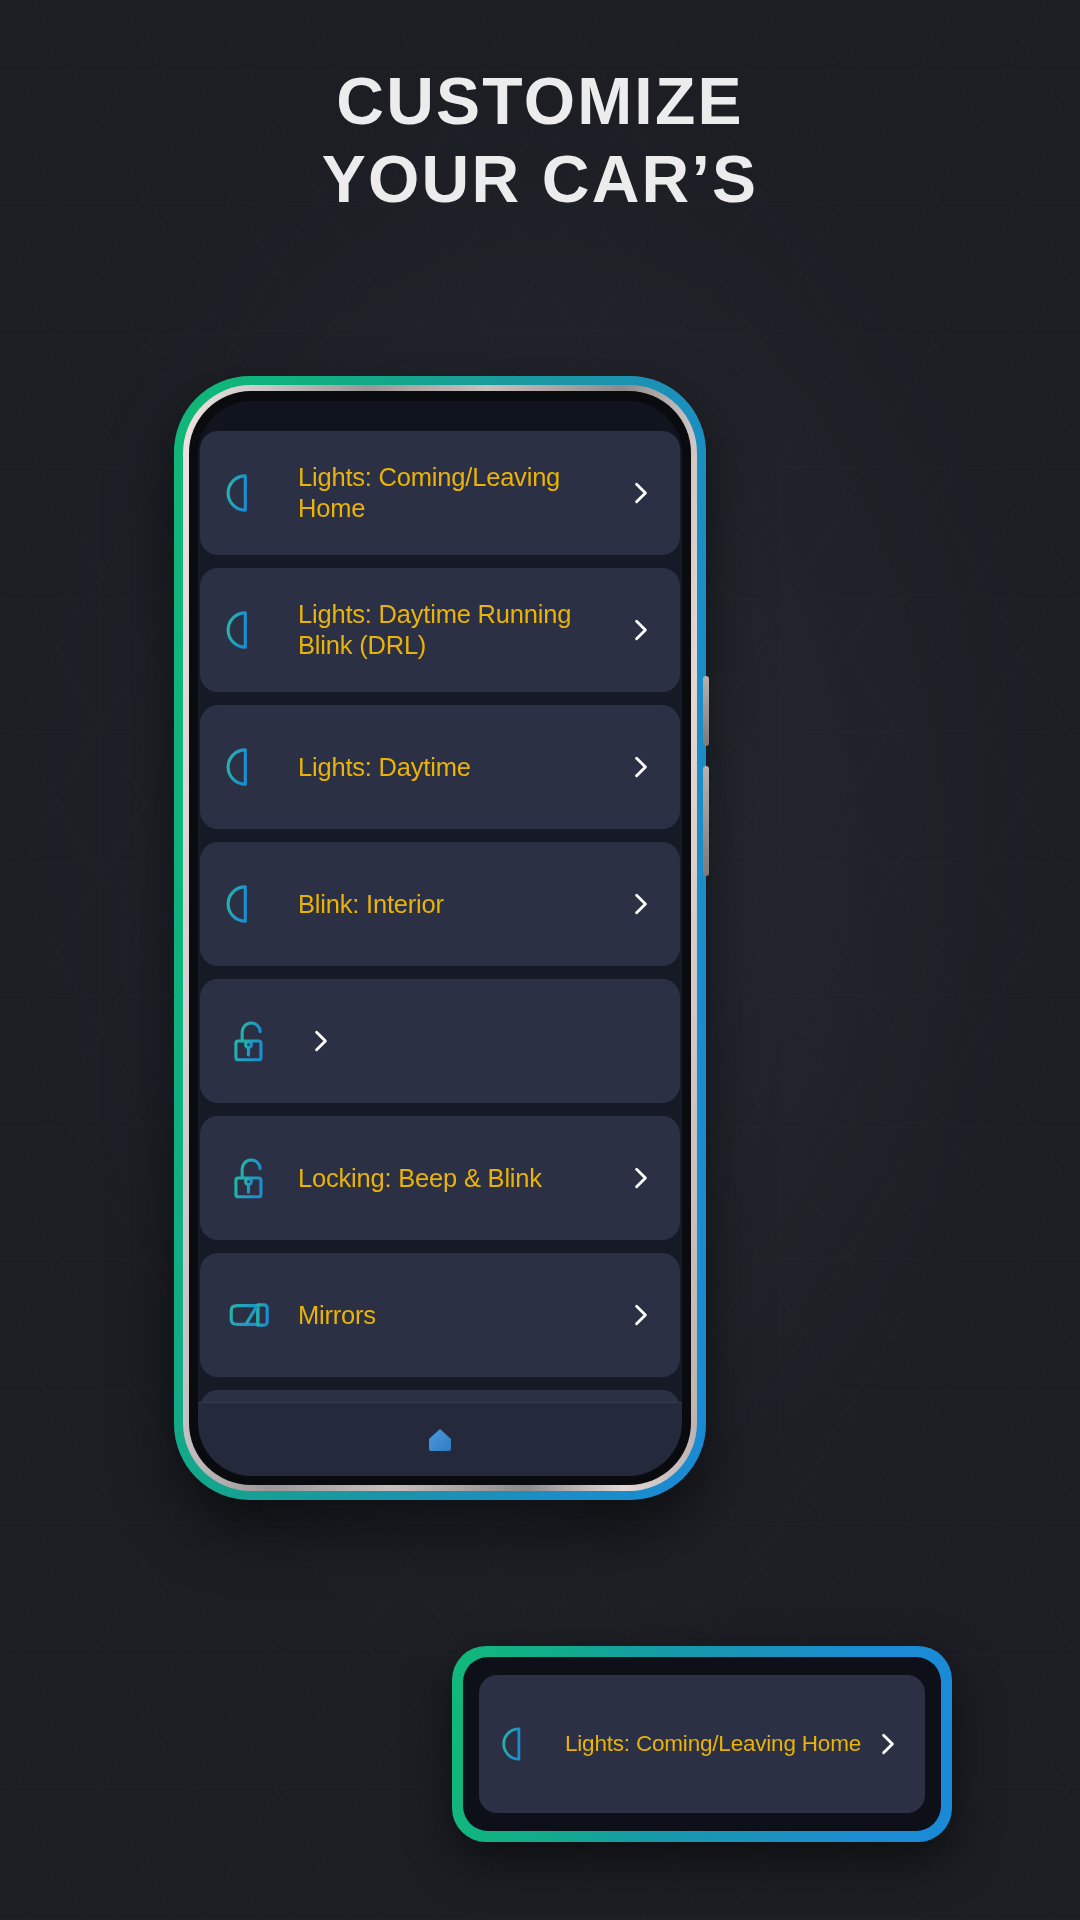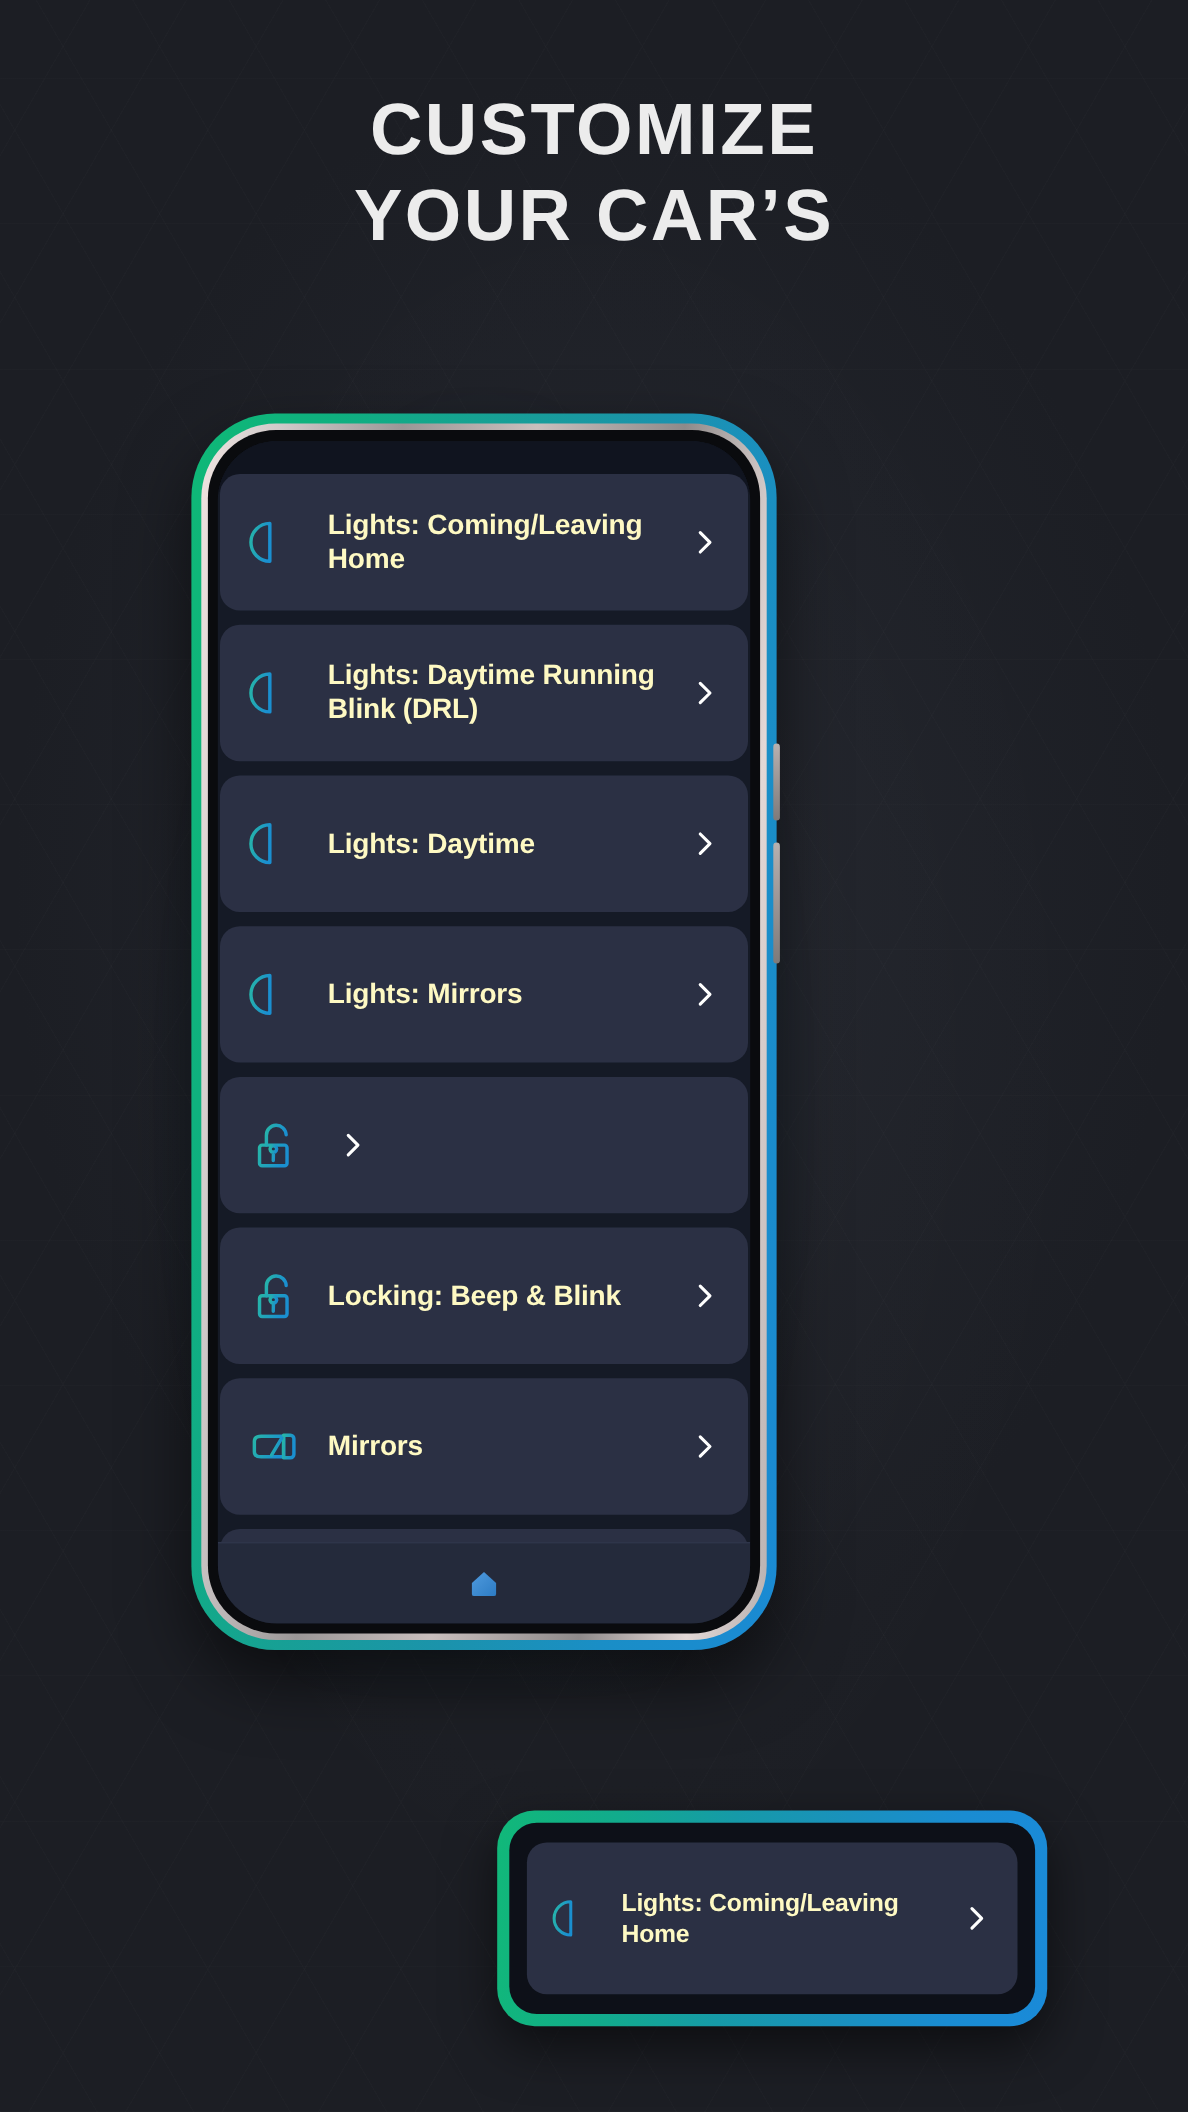--- a/index.html
+++ b/index.html
@@ -32,21 +32,20 @@
     position:absolute;
     top:62px; left:0; right:0;
     text-align:center;
     color:#ececec;
     font-size:66px;
     font-weight:700;
     letter-spacing:2.2px;
     line-height:78px;
     text-transform:uppercase;
     z-index:5;
-    margin-top:16px;
   }
   .headline .hl-line{ display:block; white-space:nowrap; }
 
   
   .phone-wrap{
     position:absolute;
     left:174px; top:376px;
     width:532px; height:1124px;
     z-index:3;
   }
@@ -109,23 +108,23 @@
     padding:0 26px 0 24px;
   }
   .row .icon{
     flex:0 0 auto;
     width:52px; height:52px;
     margin-right:22px;
     display:flex; align-items:center; justify-content:center;
   }
   .row .label{
     flex:1 1 auto;
-    color:#fef9c3;
+    color:#eab308;
     font-size:25.5px;
-    font-weight:700;
+    font-weight:400;
     line-height:31px;
     letter-spacing:-0.2px;
   }
   .row .chev{
     flex:0 0 auto;
     width:26px; height:34px;
     display:flex; align-items:center; justify-content:center;
     margin-left:10px;
   }
   .chev svg{ display:block; }
@@ -279,21 +278,21 @@
                   </linearGradient>
                 </defs>
                 <path d="M13 5 A11 11 0 0 0 13 27 Z" stroke="url(#g6)" fill="none" stroke-width="2" stroke-linecap="round" stroke-linejoin="round"></path>
                 <line x1="17" y1="9" x2="28" y2="9" stroke="url(#g6)" fill="none" stroke-width="2" stroke-linecap="round" stroke-linejoin="round"></line>
                 <line x1="17" y1="13" x2="28" y2="13" stroke="url(#g6)" fill="none" stroke-width="2" stroke-linecap="round" stroke-linejoin="round"></line>
                 <line x1="17" y1="16" x2="28" y2="16" stroke="url(#g6)" fill="none" stroke-width="2" stroke-linecap="round" stroke-linejoin="round"></line>
                 <line x1="17" y1="19" x2="28" y2="19" stroke="url(#g6)" fill="none" stroke-width="2" stroke-linecap="round" stroke-linejoin="round"></line>
                 <line x1="17" y1="23" x2="28" y2="23" stroke="url(#g6)" fill="none" stroke-width="2" stroke-linecap="round" stroke-linejoin="round"></line>
               </svg>
             </span>
-            <span class="label">Lights: Mirrors</span>
+            <span class="label">Blink: Interior</span>
             <span class="chev">
               <svg viewBox="0 0 26 34" width="24" height="30">
                 <path d="M8 7 L18 17 L8 27" fill="none" stroke="#ffffff" stroke-width="3.2" stroke-linecap="round" stroke-linejoin="round"></path>
               </svg>
             </span>
           </div>
           <div class="row">
             <span class="icon">
               <svg viewBox="0 0 32 32" width="50" height="50">
                 <defs>

